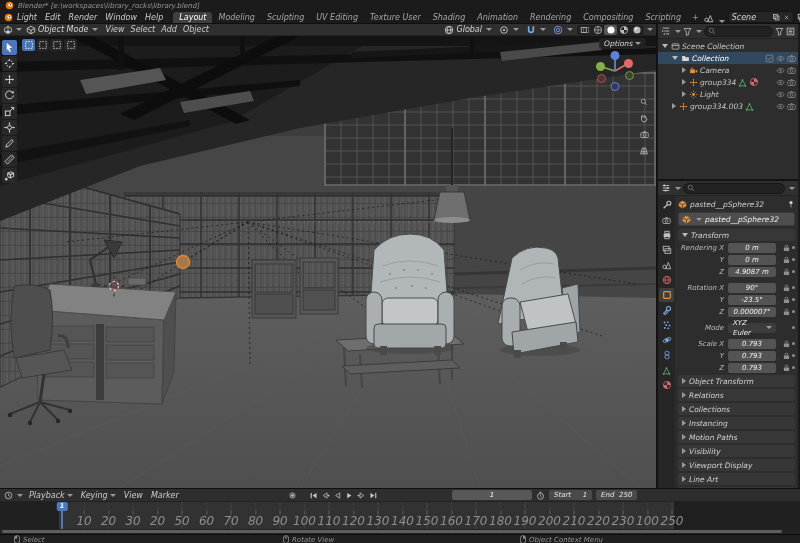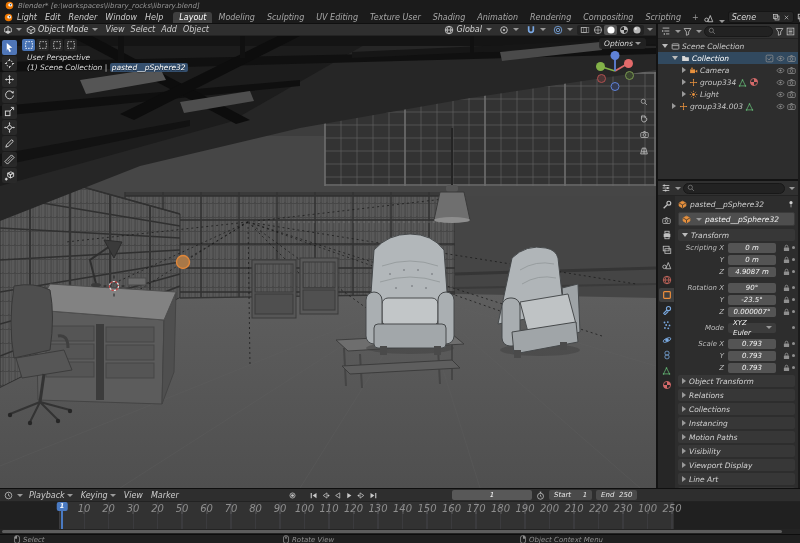--- a/index.html
+++ b/index.html
@@ -80,21 +80,21 @@
   .timeline{position:relative;height:46px;background:#2b2b2b;border-top:1px solid #0f0f0f;box-sizing:border-box;}
   .tl-header{position:relative;height:13px;display:flex;align-items:center;gap:2px;padding:0 4px;background:#2e2e2e;font-size:8px;border-bottom:1px solid #222;box-sizing:border-box;}
   .tl-transport{position:absolute;left:288px;top:0;height:100%;display:flex;align-items:center;gap:3px;color:#c9c9c9;}
   .tl-fields{position:absolute;left:452px;top:1px;display:flex;gap:4px;align-items:center;}
   .tl-field{background:#585858;border-radius:2px;height:10px;line-height:10px;padding:0 8px;font-size:7px;color:#fff;}
   .tl-se{display:flex;align-items:center;gap:2px;background:#4a4a4a;border-radius:2px;height:10px;padding:0 5px;font-size:7px;color:#e8e8e8;}
   .tl-body{position:relative;height:27px;}
   .tl-inrange{position:absolute;left:59px;width:615px;top:0;bottom:0;background:#323232;
       background-image:repeating-linear-gradient(90deg,#3b3b3e 0,#3b3b3e 1px,transparent 1px,transparent 24.5px);}
   .tl-dim{position:absolute;top:0;bottom:0;background:rgba(12,12,12,.35);}
-  .ruler-num{position:absolute;top:1px;transform:translateX(-50%);font-size:10px;color:#8e8e8e;}
+  .ruler-num{position:absolute;top:12px;transform:translateX(-50%);font-size:12px;color:#8e8e8e;}
   .tick{position:absolute;top:9px;width:1px;height:3px;background:#5a5a5a;transform:translateX(-50%);}
   .playhead{position:absolute;left:61px;top:0;bottom:0;width:2px;background:#4a7ac2;}
   .framebox{position:absolute;left:62px;top:0;transform:translateX(-50%);background:#4a7ac2;border-radius:2px;color:#fff;font-size:6.5px;font-weight:bold;padding:0 3px;height:9px;line-height:9px;}
   .tl-scroll{position:absolute;left:0;right:0;bottom:0;height:5px;background:#232323;}
   .tl-thumb{position:absolute;left:2px;top:1px;width:780px;height:3px;background:#5d5d5d;border-radius:2px;}
 
   
   .statusbar{position:relative;height:10px;background:#1f1f1f;border-top:1px solid #0d0d0d;box-sizing:border-box;font-size:7px;color:#909090;}
   .sb-item{position:absolute;top:0;height:100%;display:flex;align-items:center;gap:3px;}
   .sb-version{position:absolute;right:8px;top:16px;height:100%;display:flex;align-items:center;color:#8a8a8a;}
@@ -465,24 +465,20 @@
             <svg width="10" height="10" viewBox="0 0 12 12">
               <rect x="2" y="2" width="8" height="8" fill="none" stroke="currentColor" stroke-dasharray="2 1.2"></rect>
             </svg>
           </span>
           <span class="selmode">
             <svg width="10" height="10" viewBox="0 0 12 12">
               <rect x="2" y="2" width="8" height="8" fill="none" stroke="currentColor" stroke-dasharray="2 1.2"></rect>
             </svg>
           </span>
         </div>
-      <div class="vp-text">
-        <div>User Perspective</div>
-        <div><span>(1) Scene Collection | </span><span class="objname">pasted__pSphere32</span></div>
-      </div>
       <div class="options-btn">
           <span>Options</span>
           <span class="caret"></span>
         </div>
       <div class="gizmo">
         <svg width="42" height="42" viewBox="0 0 42 42">
           <g stroke-width="1.8">
             <path d="M21 21L33 14" stroke="#d96a6a"></path>
               <path d="M21 21L8 17" stroke="#83b148"></path>
               <path d="M21 21L21 7" stroke="#5f82d8"></path>
@@ -932,21 +928,21 @@
                 </span>
                 <span class="caret"></span>
               <span>pasted__pSphere32</span>
             </div>
             <div class="psec">
               <span class="arrow-d"></span>
                 <span>Transform</span>
             </div>
             <div id="trows">
                 <div class="trow">
-                  <span class="lbl">Scripting X</span>
+                  <span class="lbl">Rendering X</span>
                   <span class="fld">0 m</span>
                   <span class="dec">
                     <span class="ic">
                       <svg width="7" height="8" viewBox="0 0 8 9">
                         <rect x="1" y="4" width="6" height="4" rx="0.6" fill="currentColor"></rect>
                         <path d="M2.5 4V2.8a1.5 1.5 0 0 1 3 0V4" fill="none" stroke="currentColor"></path>
                       </svg>
                     </span>
                     <span class="dot"></span>
                   </span>

